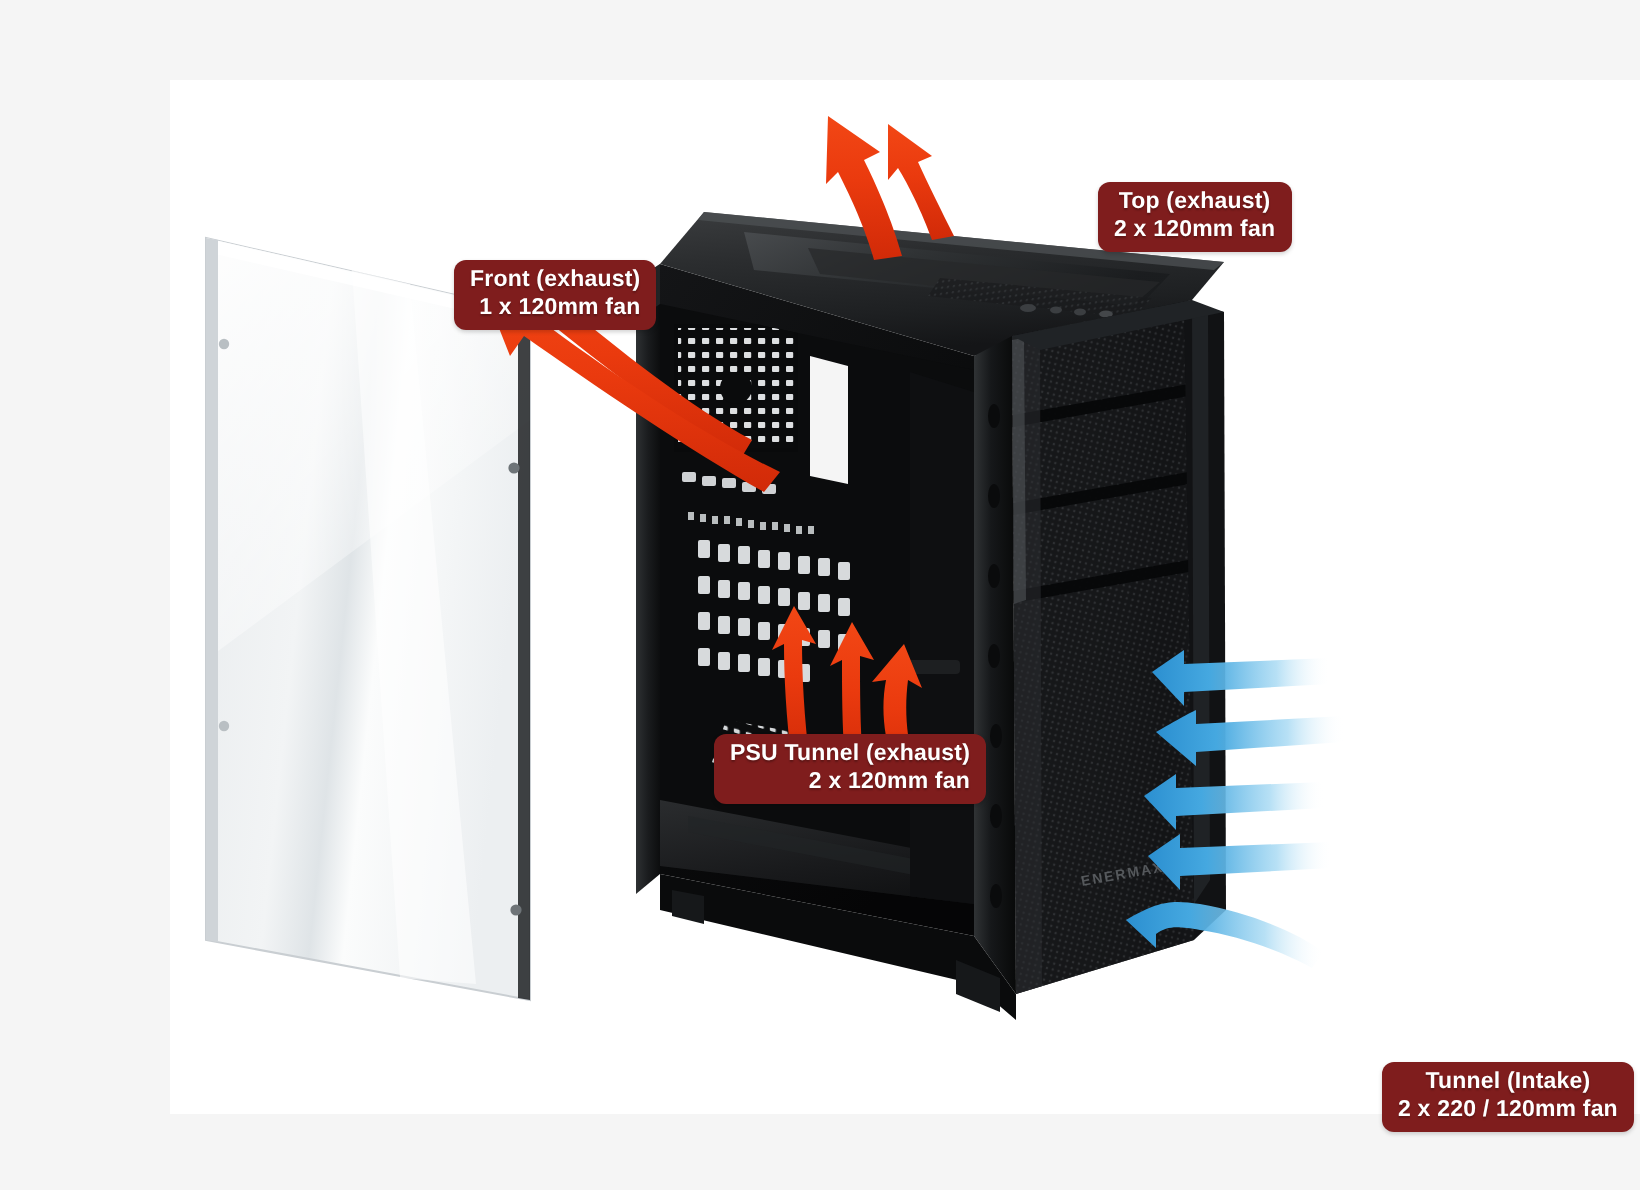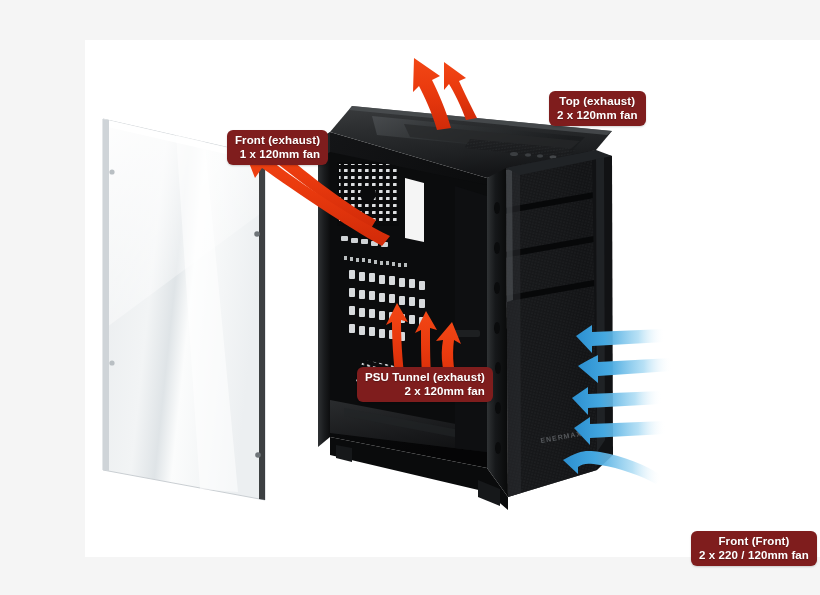--- a/index.html
+++ b/index.html
@@ -372,18 +372,18 @@
       <span>Front (exhaust)</span>
       <span class="l2">1 x 120mm fan</span>
     </div>
 
     <div class="label" id="label-psu">
       <span>PSU Tunnel (exhaust)</span>
       <span class="l2">2 x 120mm fan</span>
     </div>
 
     <div class="label" id="label-front">
-      <span>Front (Front)</span>
+      <span>Tunnel (Intake)</span>
       <span class="l2">2 x 220 / 120mm fan</span>
     </div>
 
   </div>
 </div>
 
 </body></html>

